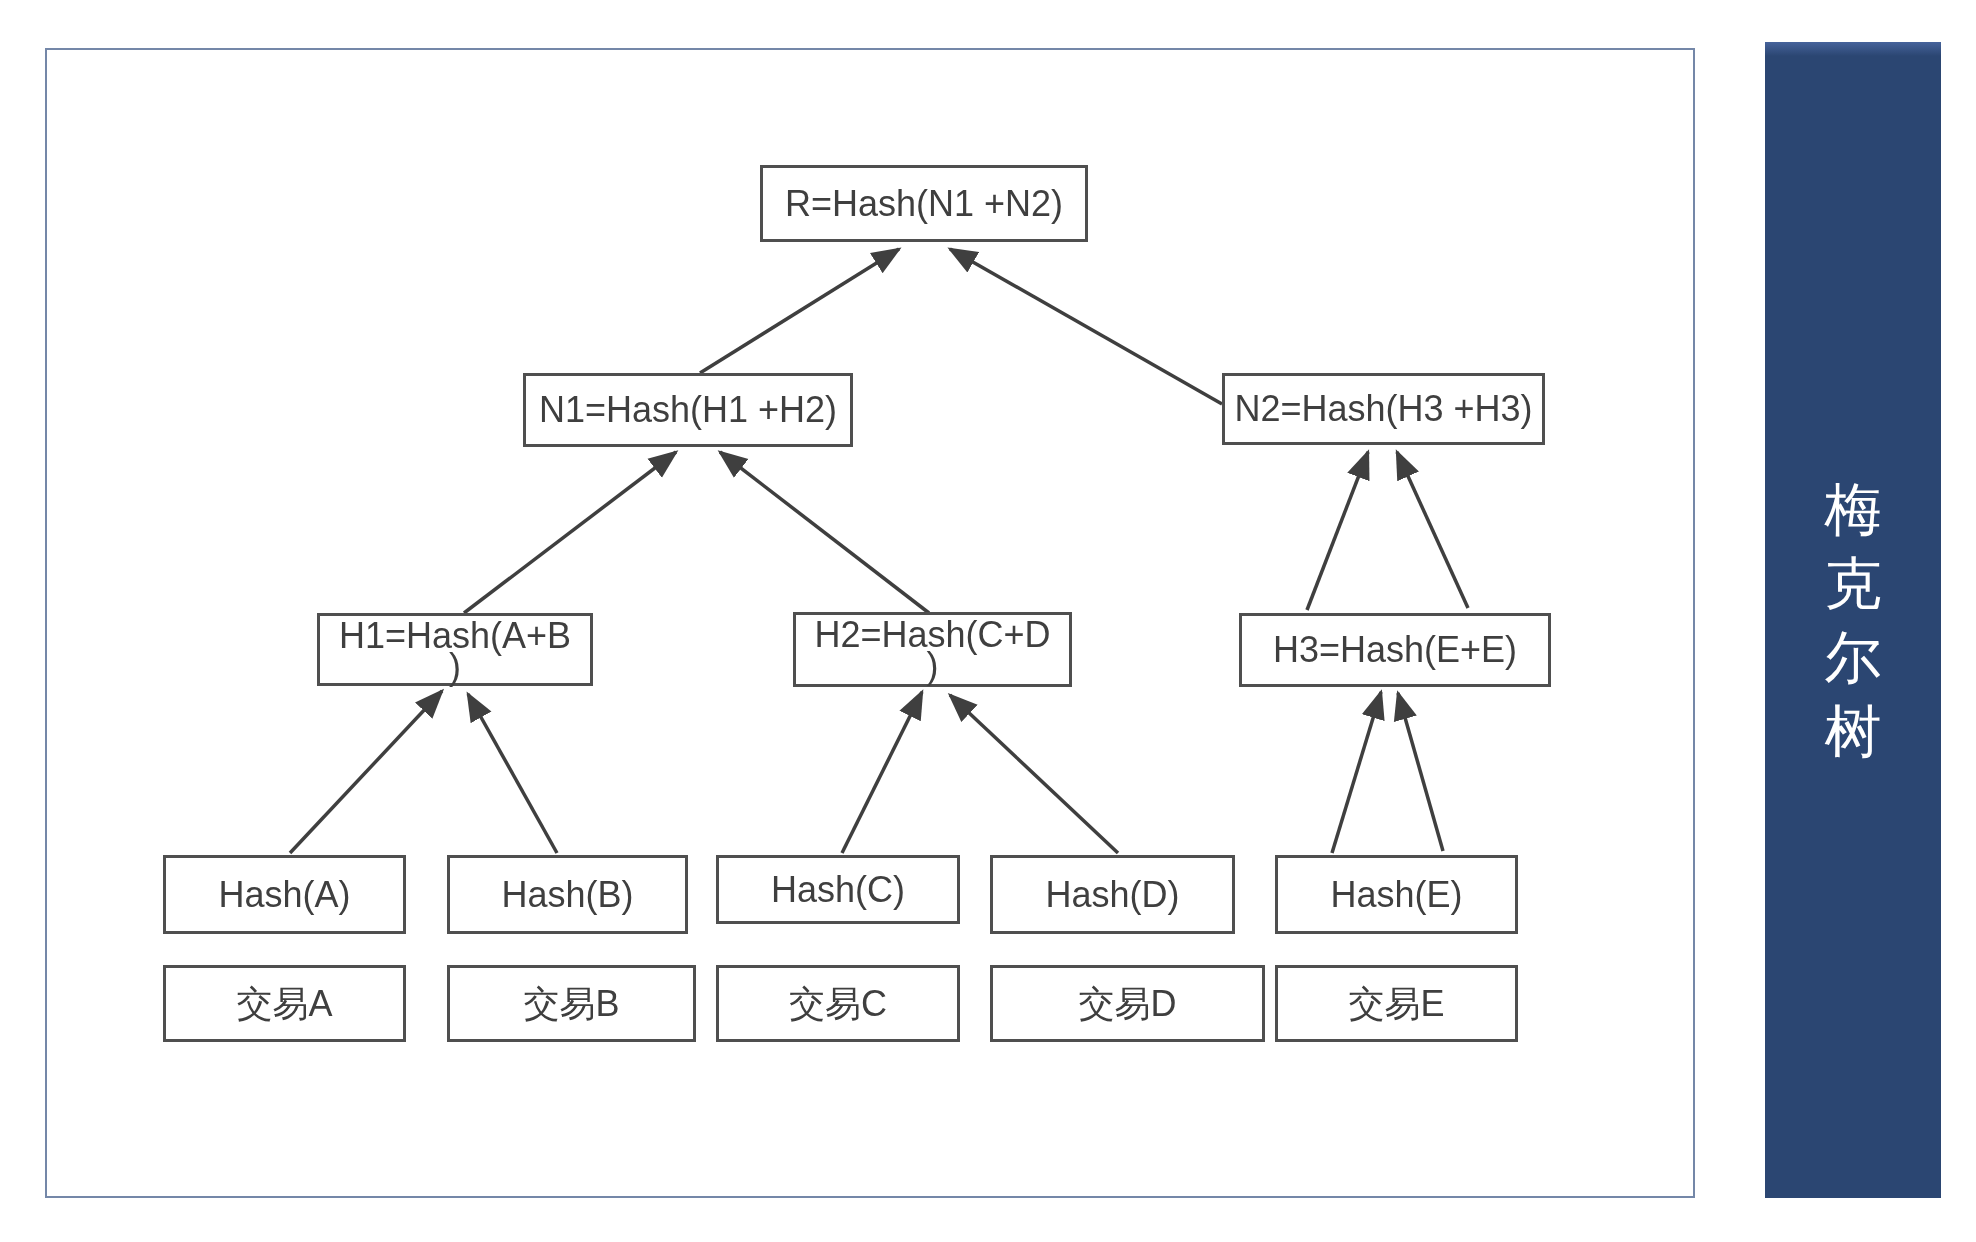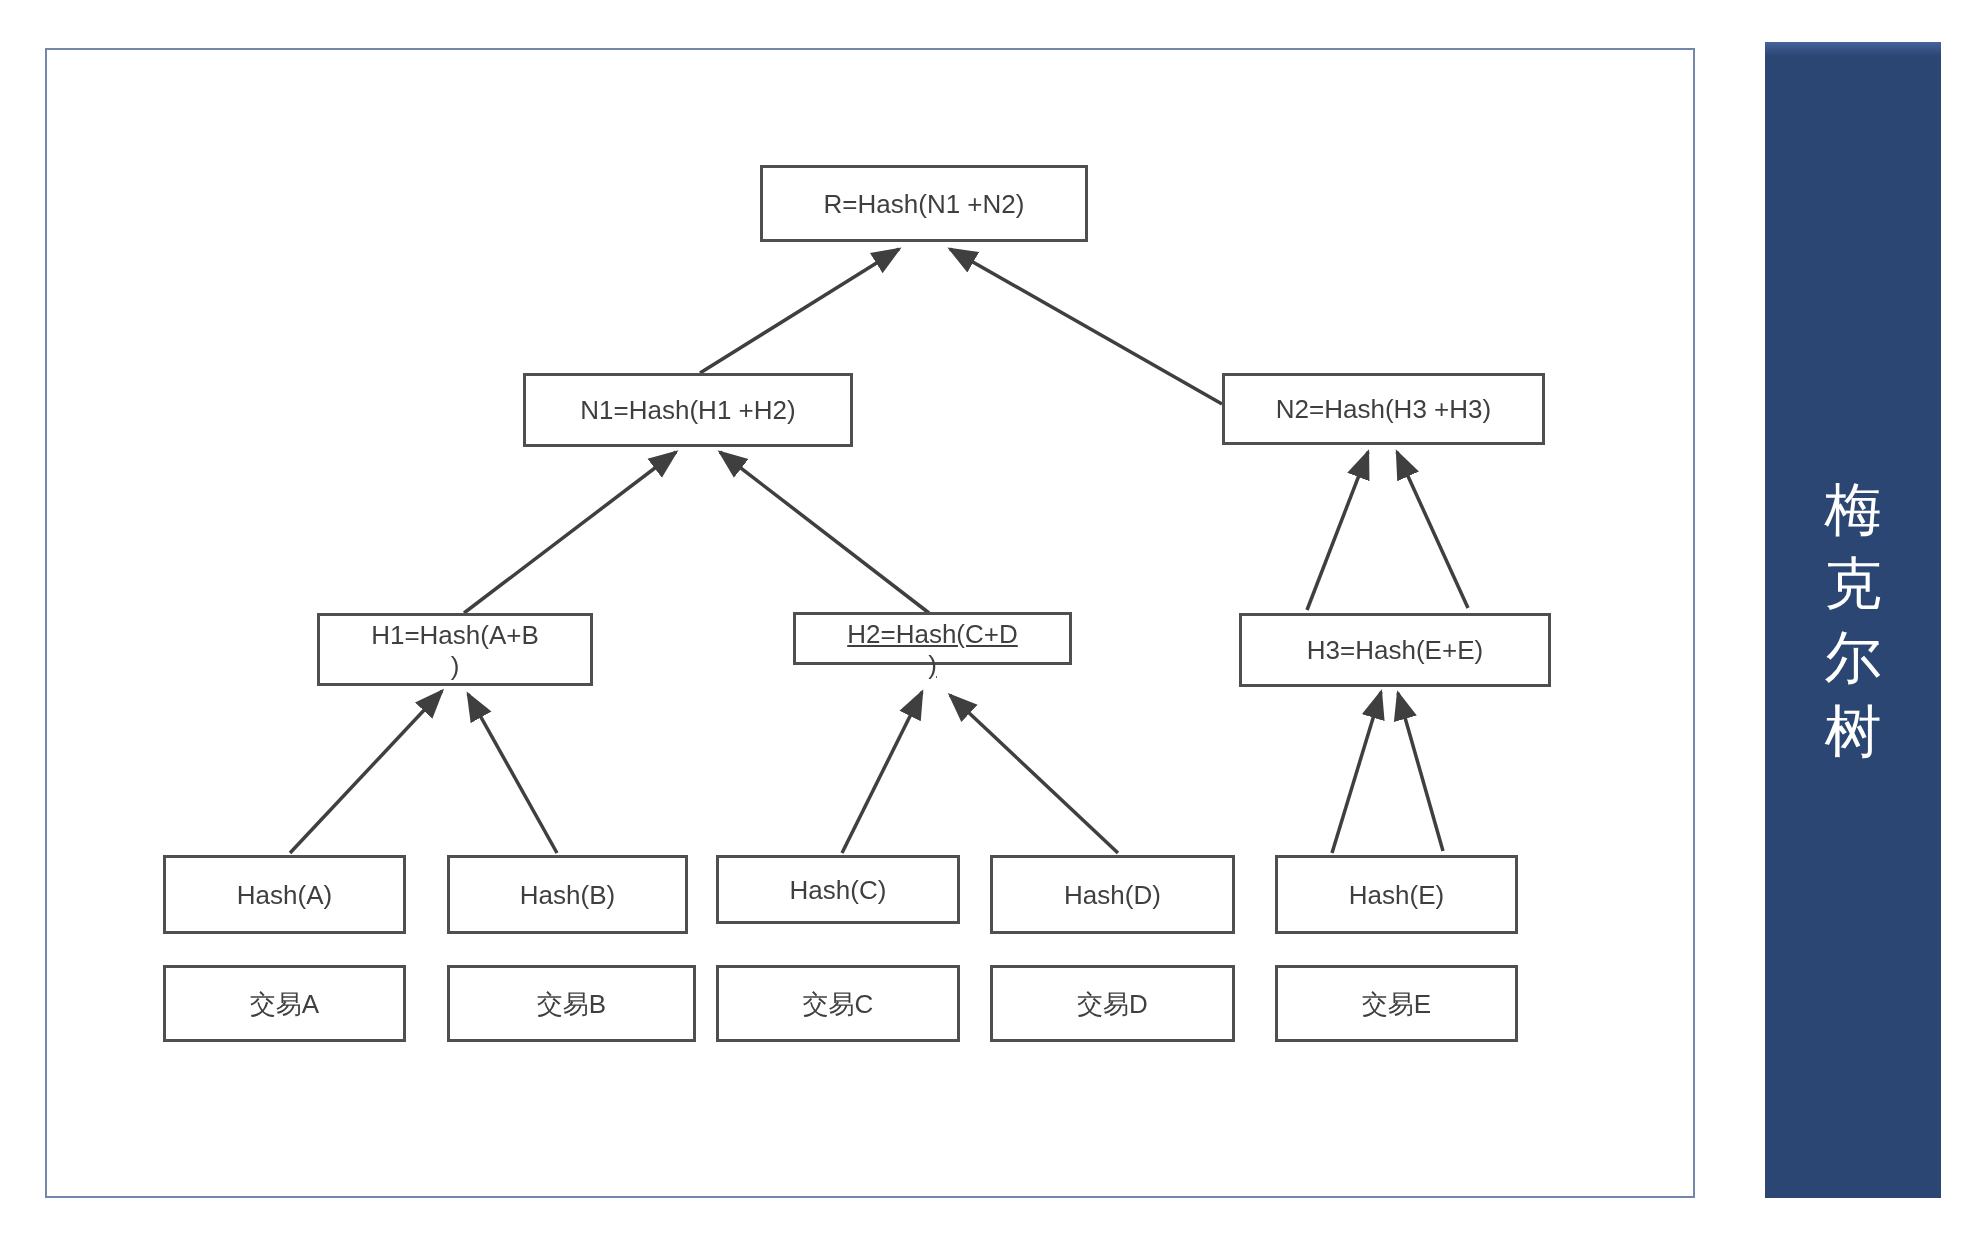--- a/index.html
+++ b/index.html
@@ -23,40 +23,40 @@
   .sidebar .ch{
     color:#ffffff;font-size:57px;line-height:57px;font-weight:400;
     letter-spacing:0;
   }
   
   svg.edges{position:absolute;left:0;top:0;width:1976px;height:1242px;pointer-events:none;}
   svg.edges line{stroke:#3f3f3f;stroke-width:3.5;}
   
   .node{
     position:absolute;box-sizing:border-box;background:#ffffff;
-    border:3px solid #4f4f4f;color:#3f3f3f;font-size:26px;
+    border:3px solid #4f4f4f;color:#3f3f3f;font-size:36px;
     display:flex;flex-direction:column;align-items:center;justify-content:center;
     text-align:center;line-height:32px;white-space:nowrap;
   }
   .node.twolines{justify-content:flex-start;padding-top:4px;line-height:31px;}
   #root  {left:760px; top:165px; width:328px; height:77px;}
   #n1    {left:523px; top:373px; width:330px; height:74px;}
   #n2    {left:1222px;top:373px; width:323px; height:72px;}
   #h1    {left:317px; top:613px; width:276px; height:73px;}
-  #h2    {left:793px; top:612px; width:279px; height:53px;text-decoration:underline;}
+  #h2    {left:793px; top:612px; width:279px; height:75px;}
   #h3    {left:1220px;top:613px; width:312px; height:74px;margin-left:19px;}
   #hash_a{left:163px; top:855px; width:243px; height:79px;}
   #hash_b{left:447px; top:855px; width:241px; height:79px;}
   #hash_c{left:716px; top:855px; width:244px; height:69px;}
   #hash_d{left:990px; top:855px; width:245px; height:79px;}
   #hash_e{left:1275px;top:855px; width:243px; height:79px;}
   #tx_a  {left:163px; top:965px; width:243px; height:77px;}
   #tx_b  {left:447px; top:965px; width:249px; height:77px;}
   #tx_c  {left:716px; top:965px; width:244px; height:77px;}
-  #tx_d  {left:990px; top:965px; width:245px; height:77px;}
+  #tx_d  {left:990px; top:965px; width:275px; height:77px;}
   #tx_e  {left:1275px;top:965px; width:243px; height:77px;}
 </style>
 </head>
 <body>
 
 <div class="panel"></div>
 
 <svg class="edges" xmlns="http://www.w3.org/2000/svg">
   <defs>
     <marker id="arrow" viewBox="0 0 10 8" refX="9" refY="4" markerWidth="8.5" markerHeight="7" orient="auto-start-reverse">

